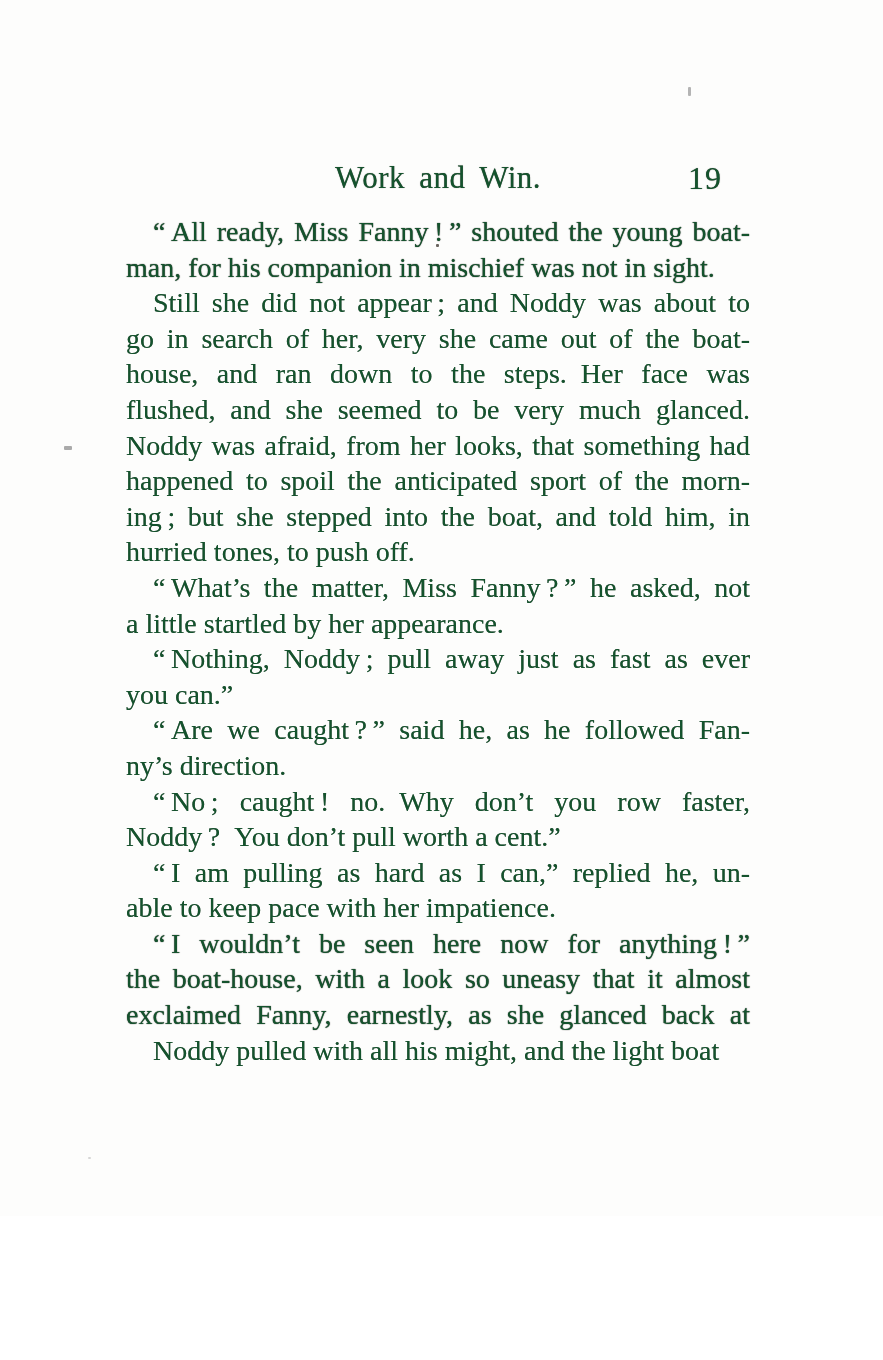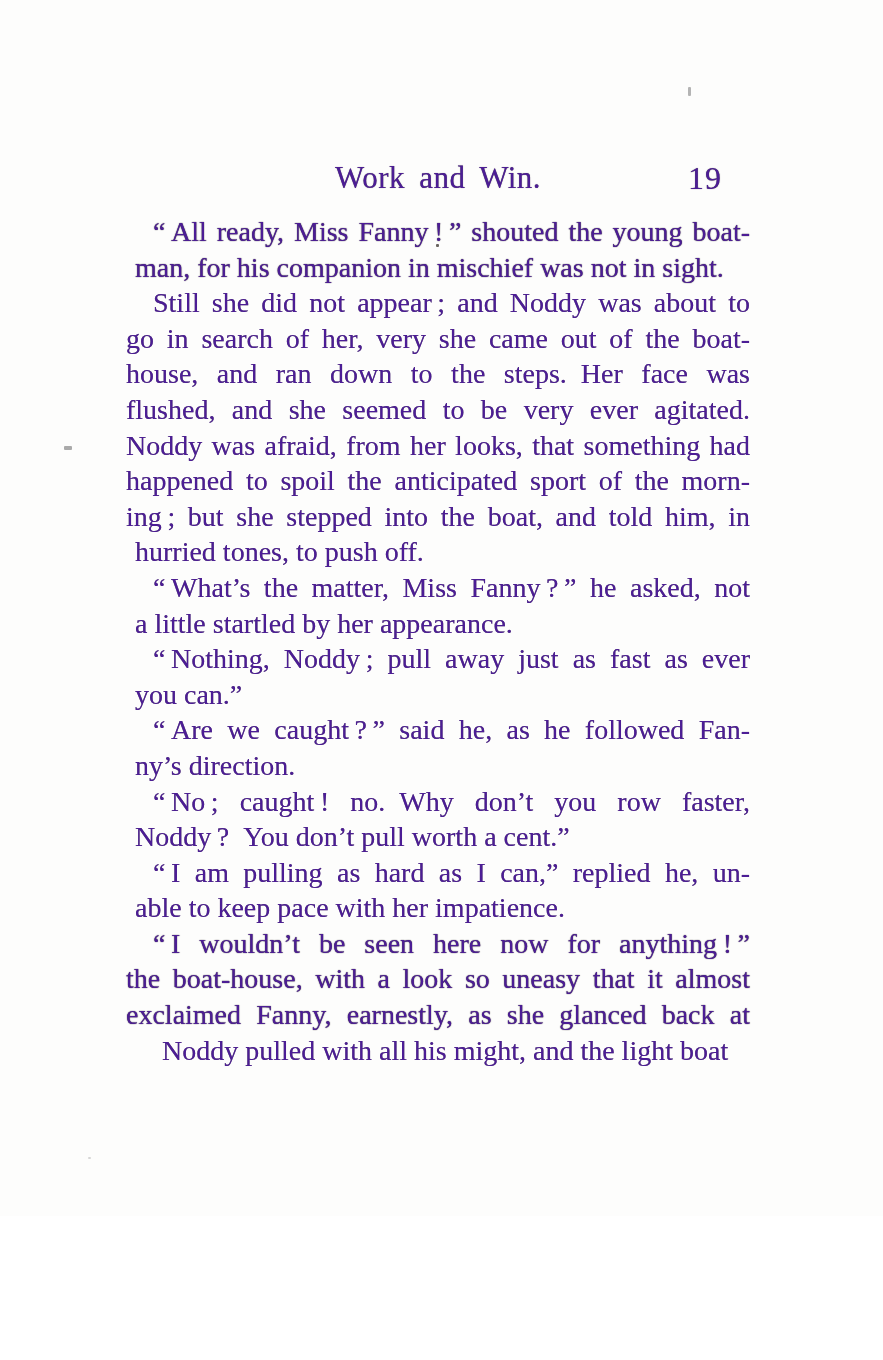--- a/index.html
+++ b/index.html
@@ -5,21 +5,21 @@
   html, body { margin: 0; padding: 0; }
   body {
     width: 883px; height: 1360px;
     background: #ffffff;
     font-family: "Liberation Serif", serif;
   }
   .page {
     position: relative;
     width: 883px; height: 1216px;
     background: #fdfdfc;
-    color: #4c1d95;
+    color: #14532d;
     overflow: hidden;
   }
   
   .page-header {
     position: absolute;
     left: 126px; top: 160px;
     width: 624px; height: 36px;
   }
   .running-title {
     text-align: center;
@@ -44,21 +44,21 @@
     width: 624px;
     font-size: 28px;
     line-height: 35.6px;
     text-shadow: 0 0 0.5px rgba(33,30,27,0.6);
   }
   .line {
     text-align: justify;
     text-align-last: justify;
     height: 35.6px;
   }
-  .line.last { text-align-last: left; margin-left: 9px; }
+  .line.last { text-align-last: left; }
   .line.first { text-indent: 27px; }
   .line.heavy { text-shadow: 0 0 1.1px rgba(28,24,21,0.95); }
   
   .speck { position: absolute; border-radius: 1px; }
   .speck-1 { left: 688px; top: 87px;  width: 3px; height: 9px; background: #b4b4b4; }
   .speck-2 { left: 64px;  top: 446px; width: 8px; height: 4px; background: #aaaaaa; }
   .speck-3 { left: 436px; top: 244px; width: 3px; height: 3px; background: #6a6560; }
   .speck-4 { left: 88px;  top: 1157px; width: 3px; height: 2px; background: #d6d6d6; }
 </style>
 </head>
@@ -70,21 +70,21 @@
     <div class="running-title">Work and Win.</div>
     <div class="page-number">19</div>
   </div>
 
   <div class="text-block">
       <div class="line first heavy">“ All ready, Miss Fanny ! ” shouted the young boat-</div>
       <div class="line last heavy">man, for his companion in mischief was not in sight.</div>
       <div class="line first">Still she did not appear ; and Noddy was about to</div>
       <div class="line">go in search of her, very she came out of the boat-</div>
       <div class="line">house, and ran down to the steps. Her face was</div>
-      <div class="line">flushed, and she seemed to be very ever agitated.</div>
+      <div class="line">flushed, and she seemed to be very much glanced.</div>
       <div class="line">Noddy was afraid, from her looks, that something had</div>
       <div class="line">happened to spoil the anticipated sport of the morn-</div>
       <div class="line">ing ; but she stepped into the boat, and told him, in</div>
       <div class="line last">hurried tones, to push off.</div>
       <div class="line first">“ What’s the matter, Miss Fanny ? ” he asked, not</div>
       <div class="line last">a little startled by her appearance.</div>
       <div class="line first">“ Nothing, Noddy ; pull away just as fast as ever</div>
       <div class="line last">you can.”</div>
       <div class="line first">“ Are we caught ? ” said he, as he followed Fan-</div>
       <div class="line last">ny’s direction.</div>

